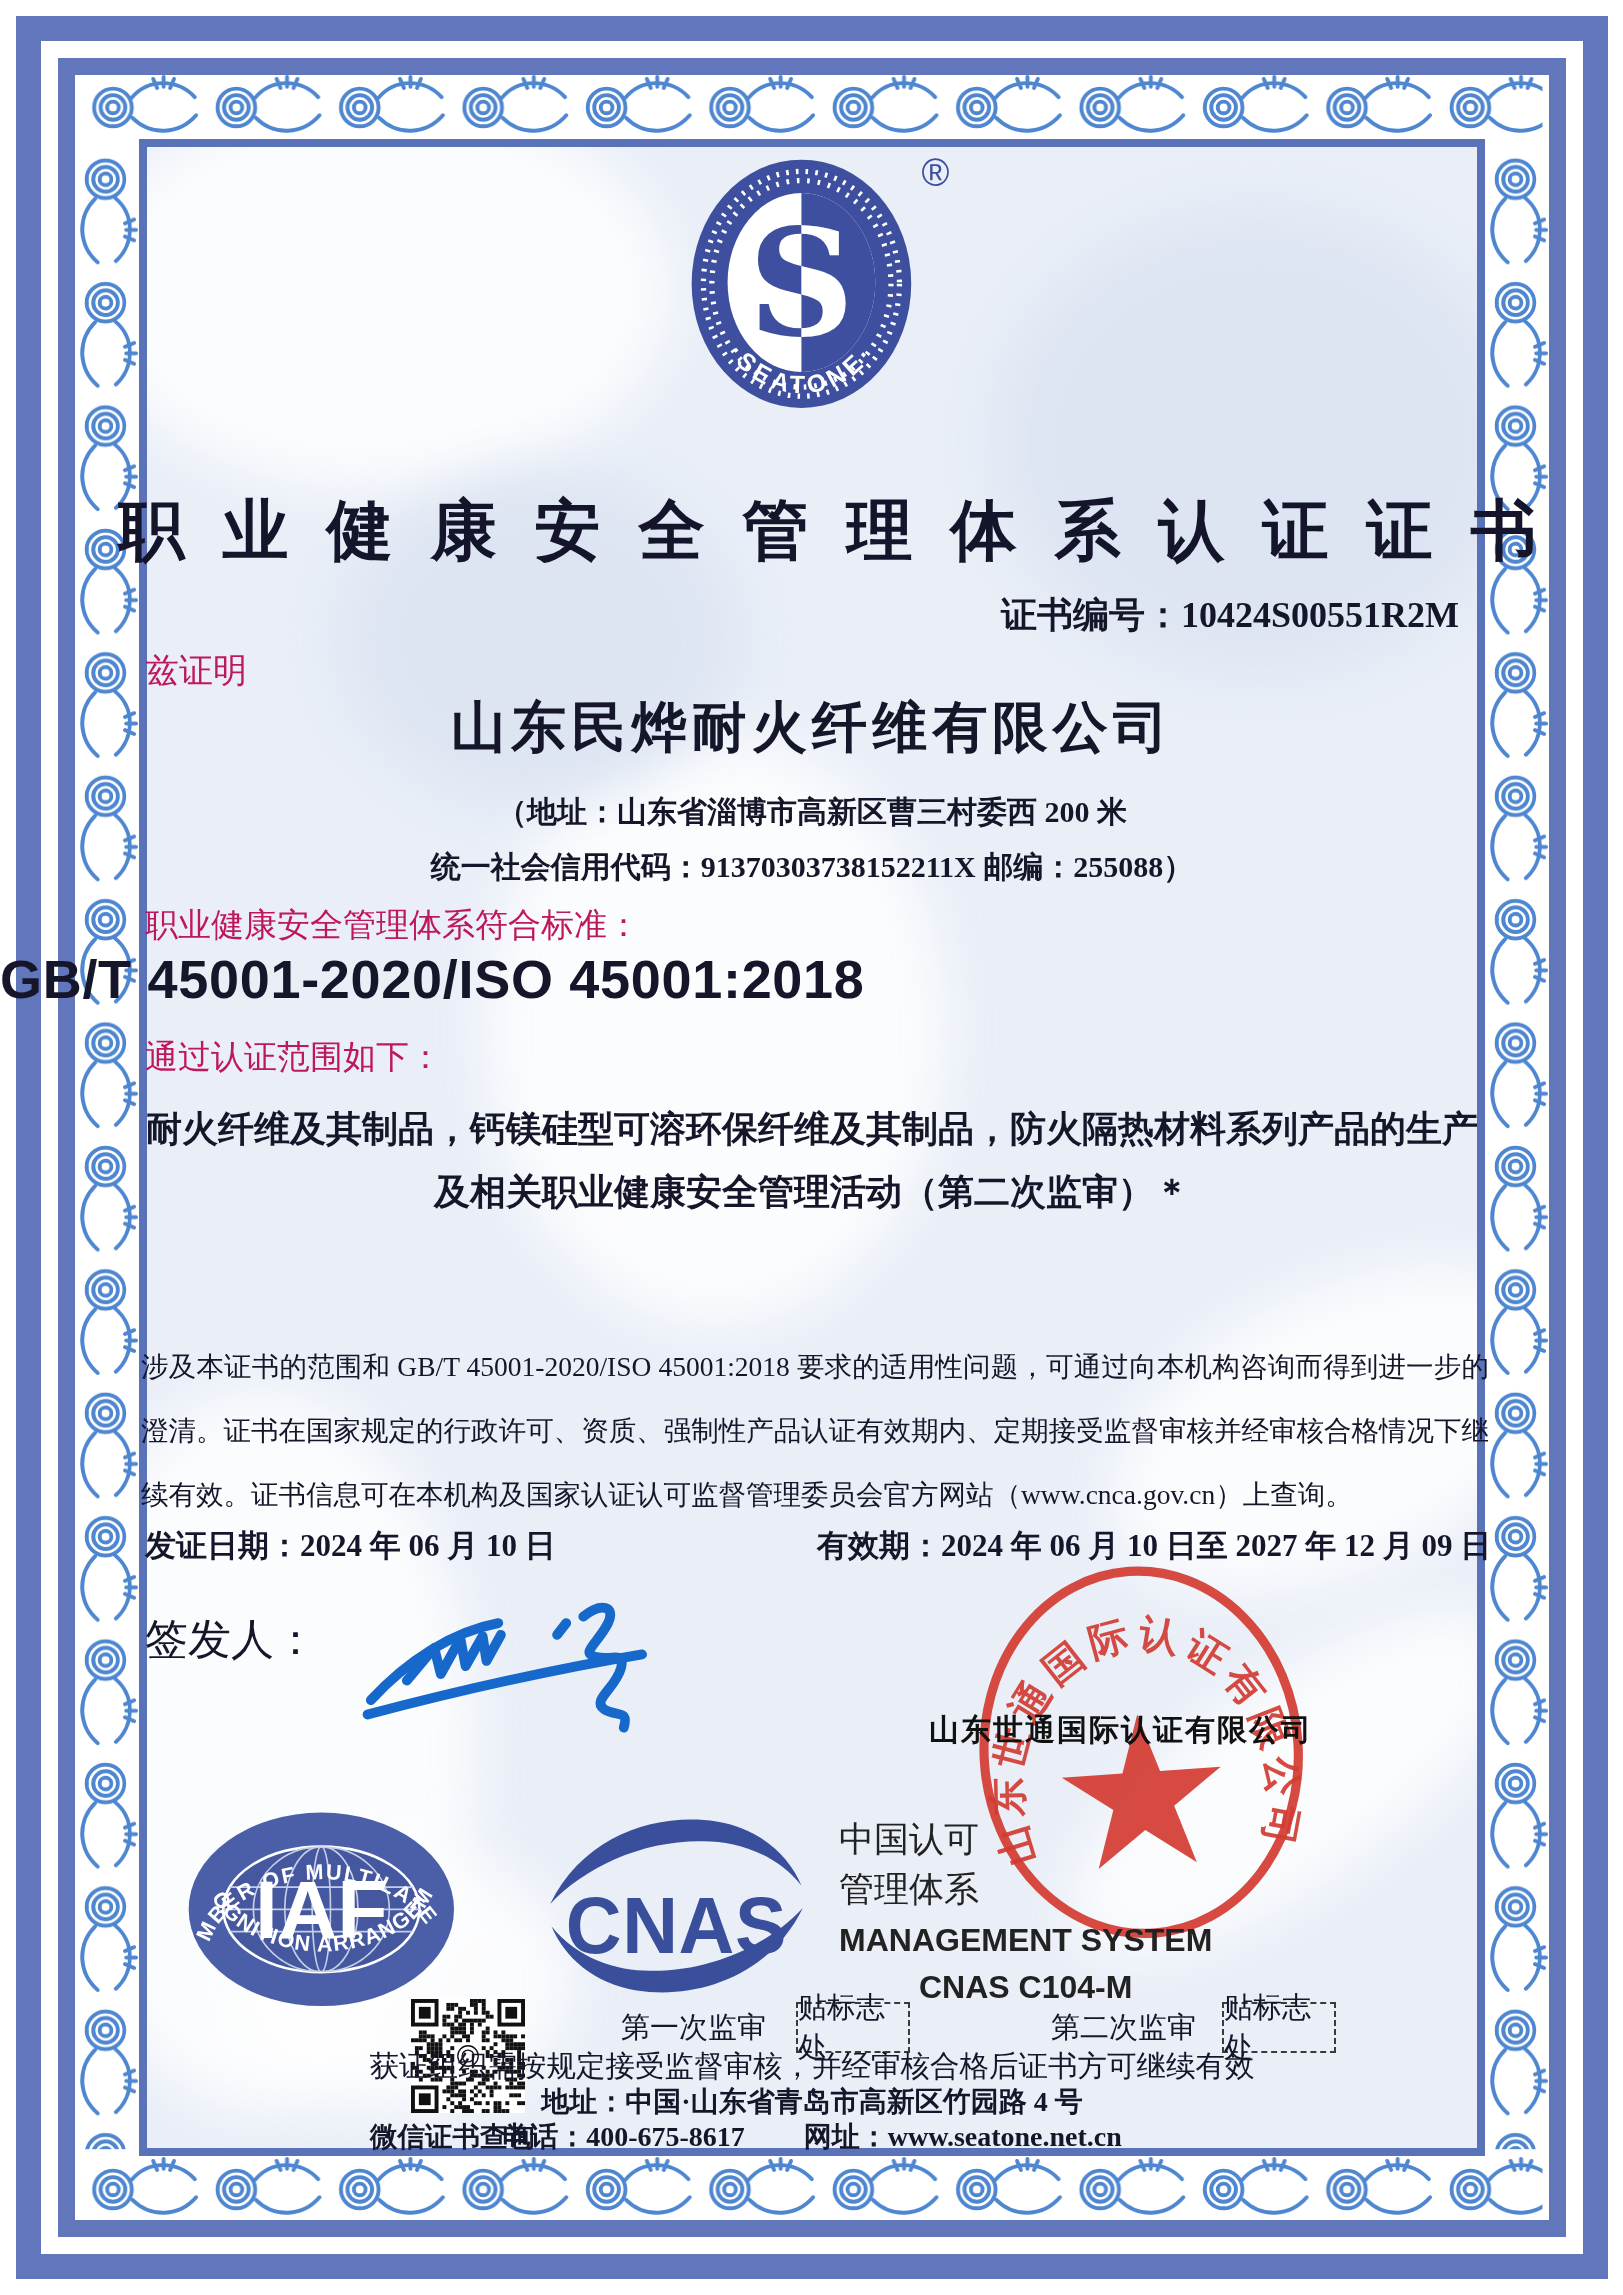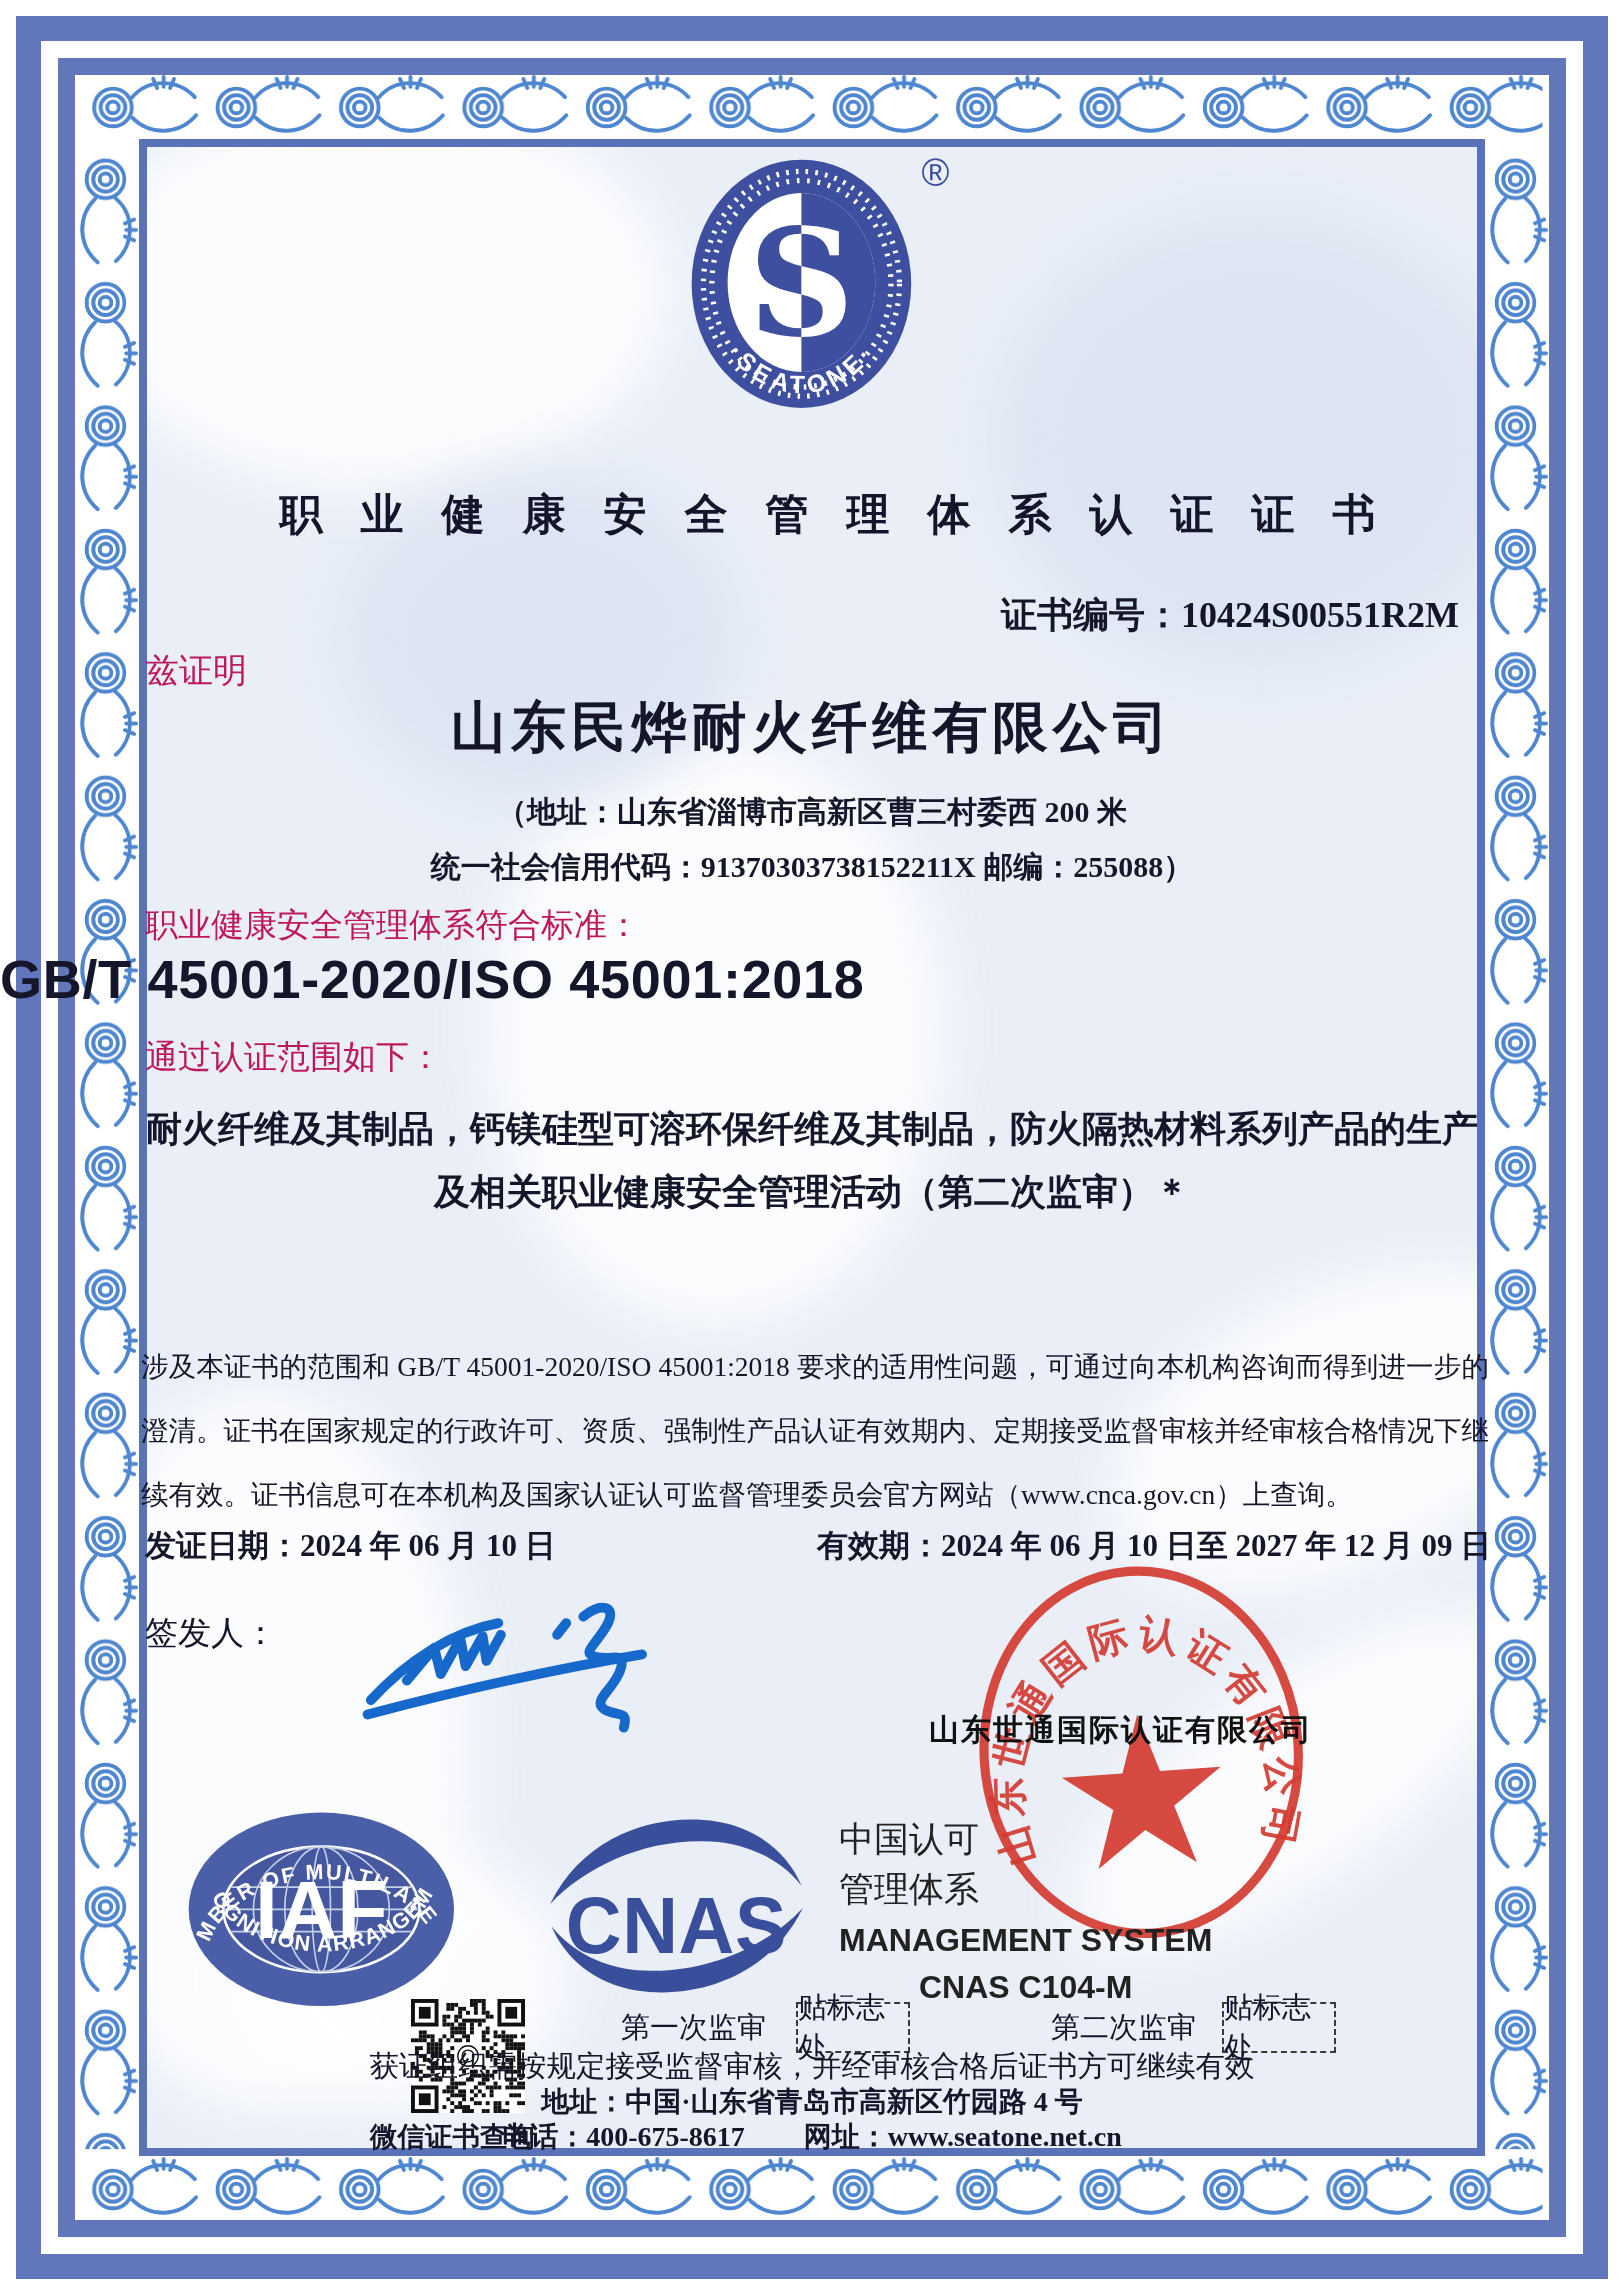--- a/index.html
+++ b/index.html
@@ -11,34 +11,34 @@
   .blob.w{background:#ffffff;opacity:.85;}
   .blob.b{background:#dce4f2;opacity:.9;}
   
   .frame{position:absolute;pointer-events:none;}
   .f1{left:16.4px;top:16.4px;right:16.4px;bottom:16.4px;border:25px solid #6277bb;}
   .f2{left:58px;top:58px;right:58px;bottom:58px;border:17.7px solid #6277bb;}
   .f3{left:139px;top:139px;right:139px;bottom:139px;border:8.5px solid #5a72b8;}
   .pstrip{position:absolute;}
   
   .title{left:0;right:1px;top:486px;text-align:center;font-family:"Liberation Sans",sans-serif;
-         font-weight:bold;font-size:43px;letter-spacing:38px;text-indent:38px;color:#14142b;padding-left:32px;}
+         font-weight:bold;font-size:66px;letter-spacing:38px;text-indent:38px;color:#14142b;padding-left:32px;}
   .certno{top:591px;right:165px;font-size:36px;font-weight:bold;}
   .certno .num{font-family:"Liberation Serif",serif;}
   .lead{font-size:33px;color:#be185d;}
   .company{left:0;right:0;top:691px;text-align:center;font-family:"Liberation Sans",sans-serif;
            font-weight:bold;font-size:55px;letter-spacing:5.2px;}
   .addr{left:0;right:0;text-align:center;font-weight:bold;font-size:30px;}
   .stdcode{left:0;right:0;top:948px;text-align:left;font-family:"Liberation Sans",sans-serif;
            font-weight:bold;font-size:54px;letter-spacing:0.7px;}
   .scope{left:0;right:0;top:1097px;text-align:center;font-family:"Liberation Sans",sans-serif;
          font-weight:bold;font-size:36px;line-height:63px;}
   .notes{left:141px;width:1348px;top:1335px;font-size:27.5px;line-height:64px;text-align:justify;}
   .dates{font-size:31px;font-weight:bold;}
-  .signer{left:145px;top:1611px;font-size:33px;}
+  .signer{left:145px;top:1611px;font-size:43px;}
   .issuer-name{left:929px;top:1710px;font-weight:bold;font-size:30px;letter-spacing:2px;color:#111;}
   .accr{left:839px;top:1814px;}
   .accr .zh{font-family:"Liberation Sans",sans-serif;font-size:35px;line-height:50px;color:#222;}
   .accr .en{font-family:"Liberation Sans",sans-serif;font-weight:bold;font-size:32px;line-height:39px;color:#222;margin-top:6.5px;}
   .qr-caption{left:370px;top:2119px;font-family:"Liberation Sans",sans-serif;font-weight:bold;font-size:27.5px;}
   .audit{left:621px;top:2002px;display:flex;align-items:center;font-size:29px;}
   .sticker-box{border:2px dashed #3a3a3a;width:110px;height:47px;display:flex;align-items:center;
                justify-content:center;}
   .audit-note{left:0;right:0;top:2047px;text-align:center;font-size:29.5px;}
   .footer-line{left:0;right:0;text-align:center;font-weight:bold;font-size:28px;}

